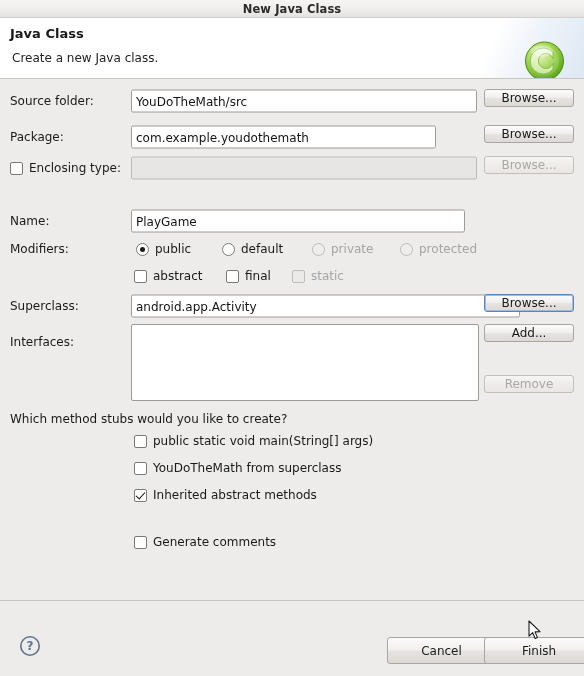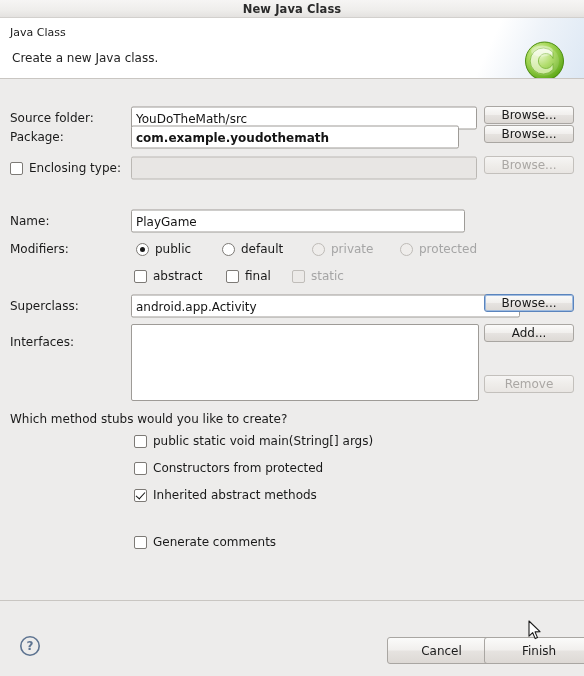--- a/index.html
+++ b/index.html
@@ -39,21 +39,21 @@
     border-bottom: 1px solid #c9c6c2;
     overflow: hidden;
   }
   .header .hdr-bg {
     position: absolute; right: 0; top: 0;
     width: 120px; height: 100%;
     background: linear-gradient(115deg, #ffffff 0%, #ffffff 26%, #eef3f9 56%, #dde8f4 100%);
   }
   .header .hdr-title {
     position: absolute; left: 10px; top: 8px;
-    font-size: 11px; font-weight: normal; color: #1a1a1a;
+    font-size: 13px; font-weight: bold; color: #1a1a1a;
   }
   .header .hdr-sub {
     position: absolute; left: 12px; top: 33px;
     font-size: 12px; color: #232323;
   }
   .header .hdr-icon {
     position: absolute; right: 17px; top: 21px;
     width: 45px; height: 45px;
   }
 
@@ -247,29 +247,29 @@
       <circle cx="22.5" cy="22" r="19" fill="url(#gball)" stroke="#4e8f12" stroke-width="1"></circle>
       <circle cx="22.5" cy="22" r="14.5" fill="#ffffff" opacity="0.12"></circle>
       <path d="M31 13.5 A13 13 0 1 0 31 30.5 L31 24.5 A7.5 7.5 0 1 1 31 19.5 Z" fill="url(#ginner)" stroke="#79b53a" stroke-width="0.8"></path>
       <ellipse cx="20" cy="12" rx="11" ry="5.5" fill="#ffffff" opacity="0.33"></ellipse>
     </svg>
   </div>
 </div>
 
 <div class="body">
 
-  <div class="row" style="top:25px;padding-left:28px;">
+  <div class="row" style="top:8px;padding-left:28px;">
     <span class="lbl">Source folder:</span>
     <div class="tfield" style="width:346px;">YouDoTheMath/src</div>
     <div class="btn" style="left:484px; top:1px; width:90px;">Browse...</div>
   </div>
 
   <div class="row" style="top:44px;">
     <span class="lbl">Package:</span>
-    <div class="tfield" style="width:328px;font-weight:bold;">com.example.youdothemath</div>
+    <div class="tfield" style="width:305px;">com.example.youdothemath</div>
     <div class="btn" style="left:484px; top:1px; width:90px;">Browse...</div>
   </div>
 
   <div class="row" style="top:75px;">
     <div class="ctl" style="left:10px; top:50%; transform:translateY(-50%);">
       <span class="cbox"></span>
       <span>Enclosing type:</span>
     </div>
     <div class="tfield disabled" style="width:346px;"></div>
     <div class="btn disabled" style="left:484px; top:1px; width:90px;">Browse...</div>
@@ -334,21 +334,21 @@
 
   <div class="sectext" style="top:332px;">Which method stubs would you like to create?</div>
 
   <div class="ctl" style="left:134px; top:354px;">
     <span class="cbox"></span>
     <span>public static void main(String[] args)</span>
   </div>
 
   <div class="ctl" style="left:134px; top:381px;">
     <span class="cbox"></span>
-    <span>Constructors from protected</span>
+    <span>YouDoTheMath from superclass</span>
   </div>
 
   <div class="ctl" style="left:134px; top:408px;">
     <span class="cbox checked"></span>
     <span>Inherited abstract methods</span>
   </div>
 
 
   <div class="ctl" style="left:134px; top:455px;">
     <span class="cbox"></span>

